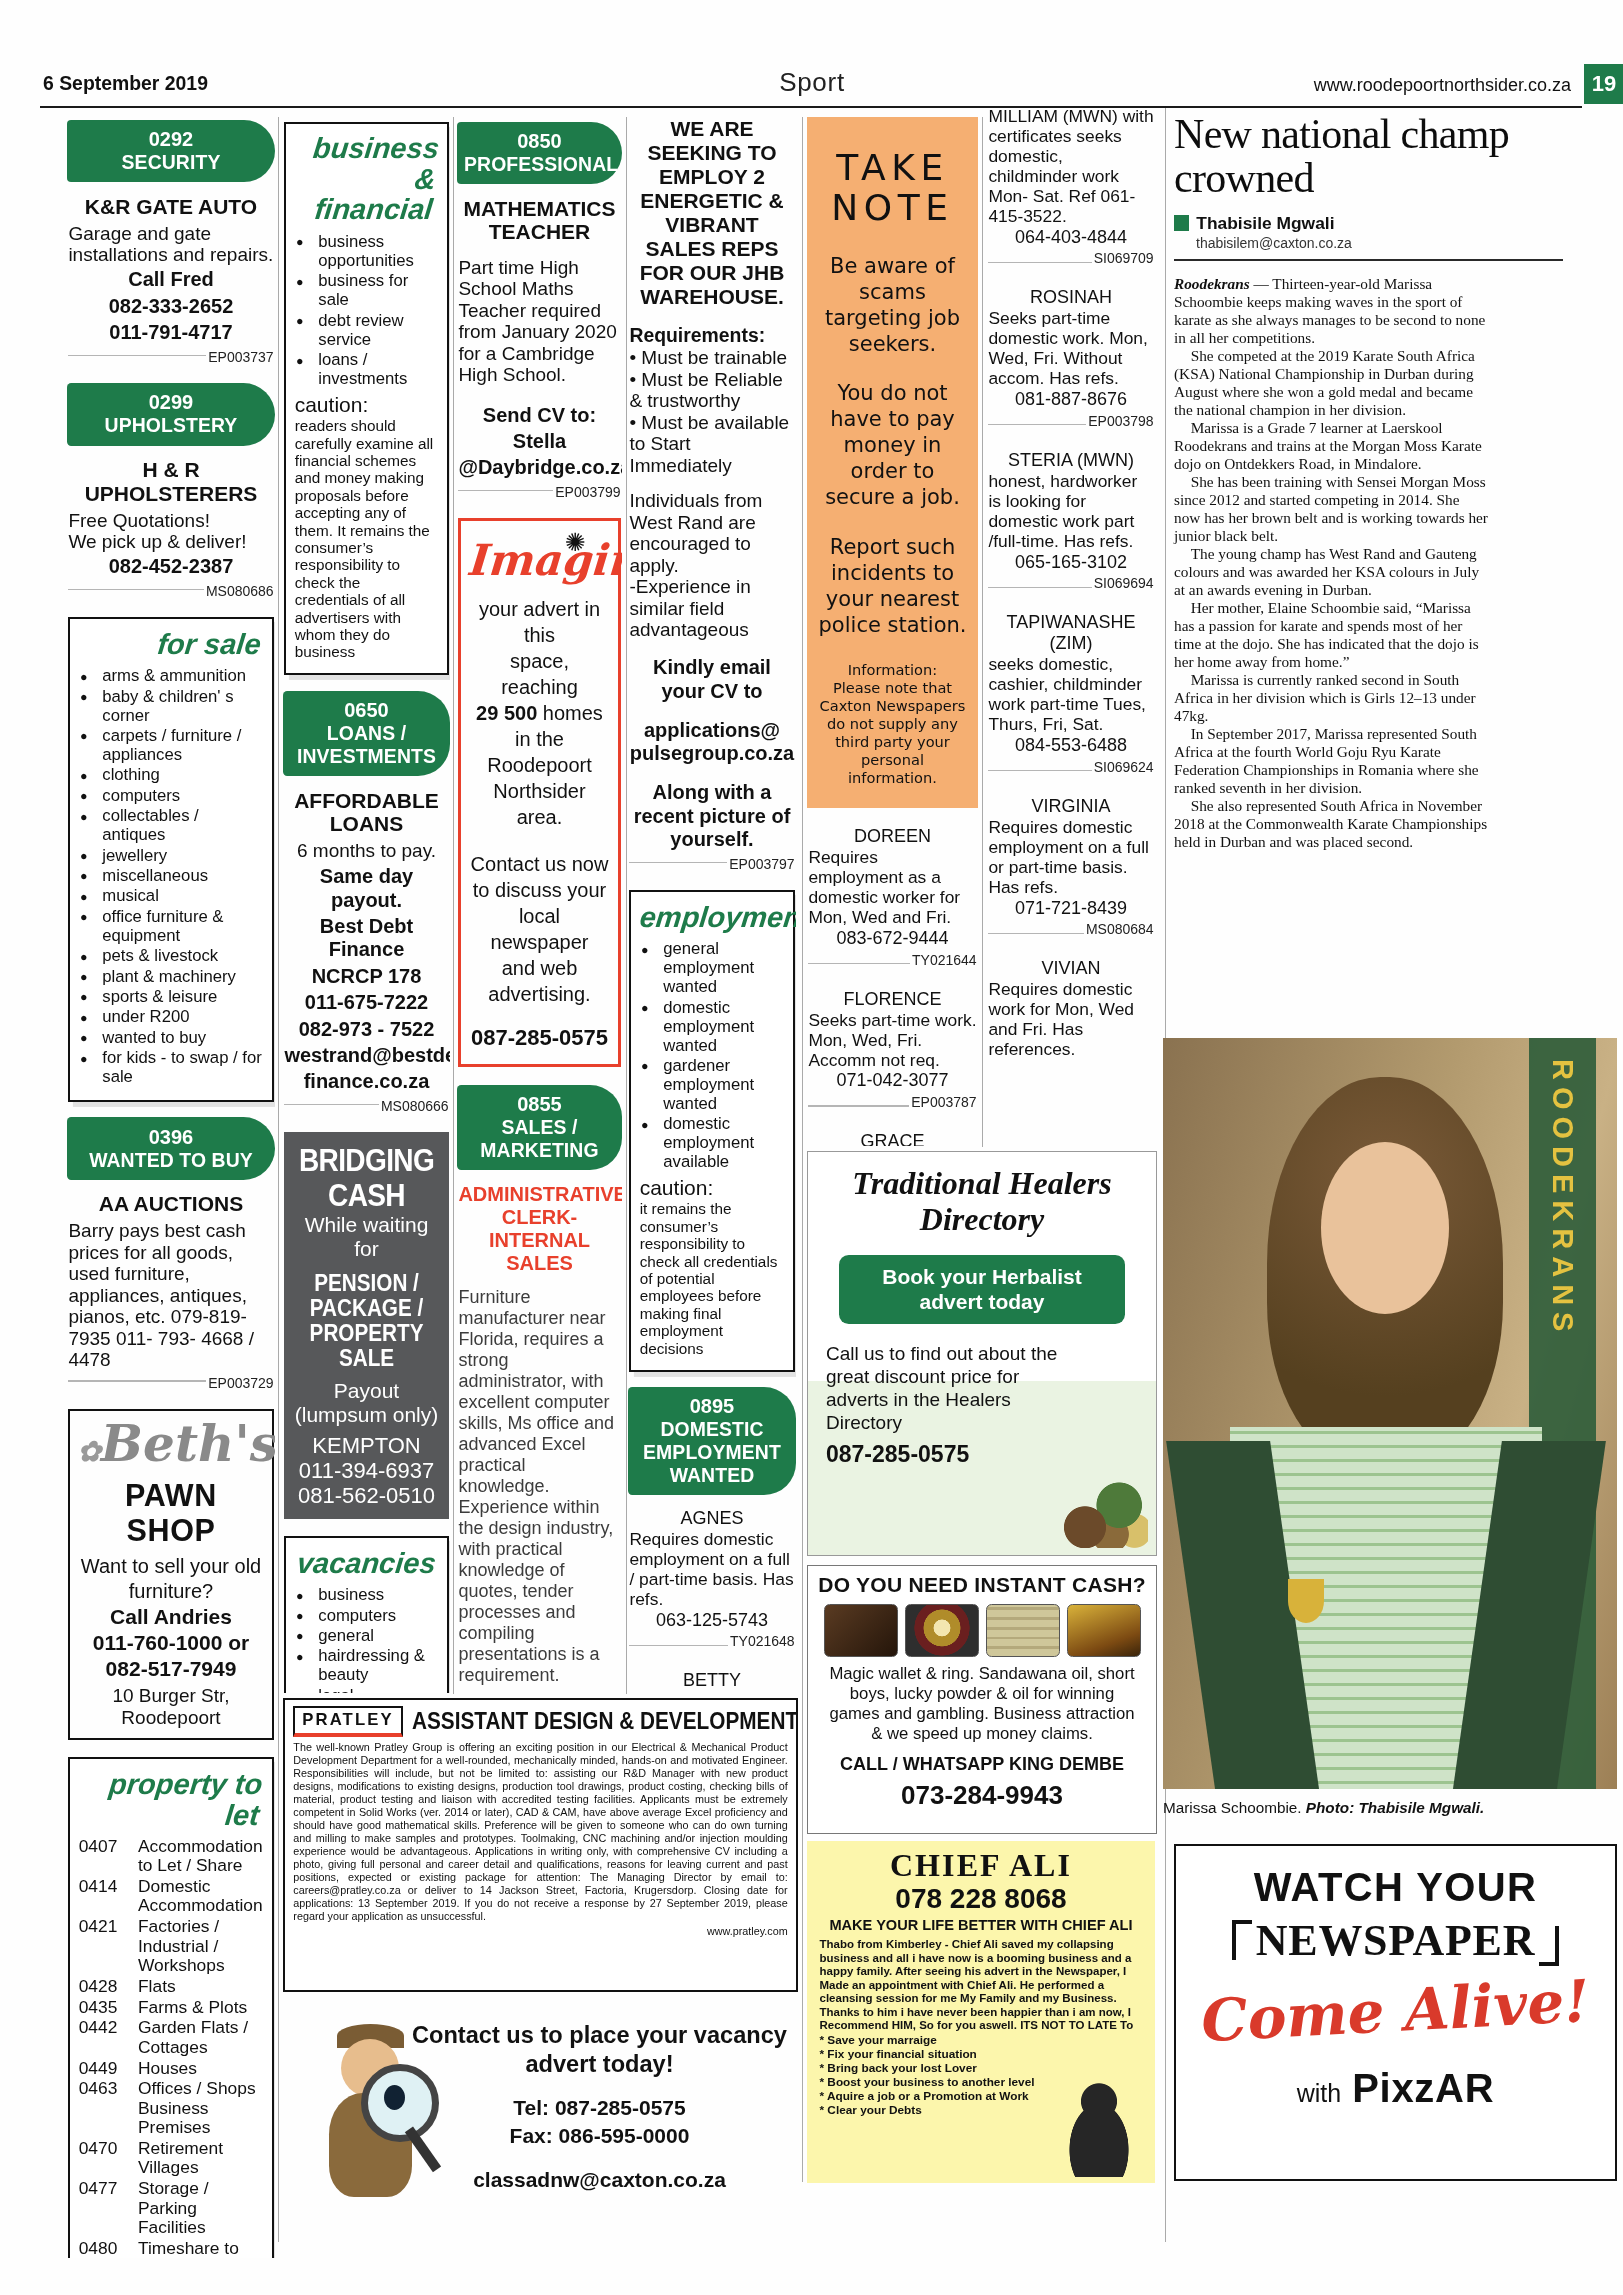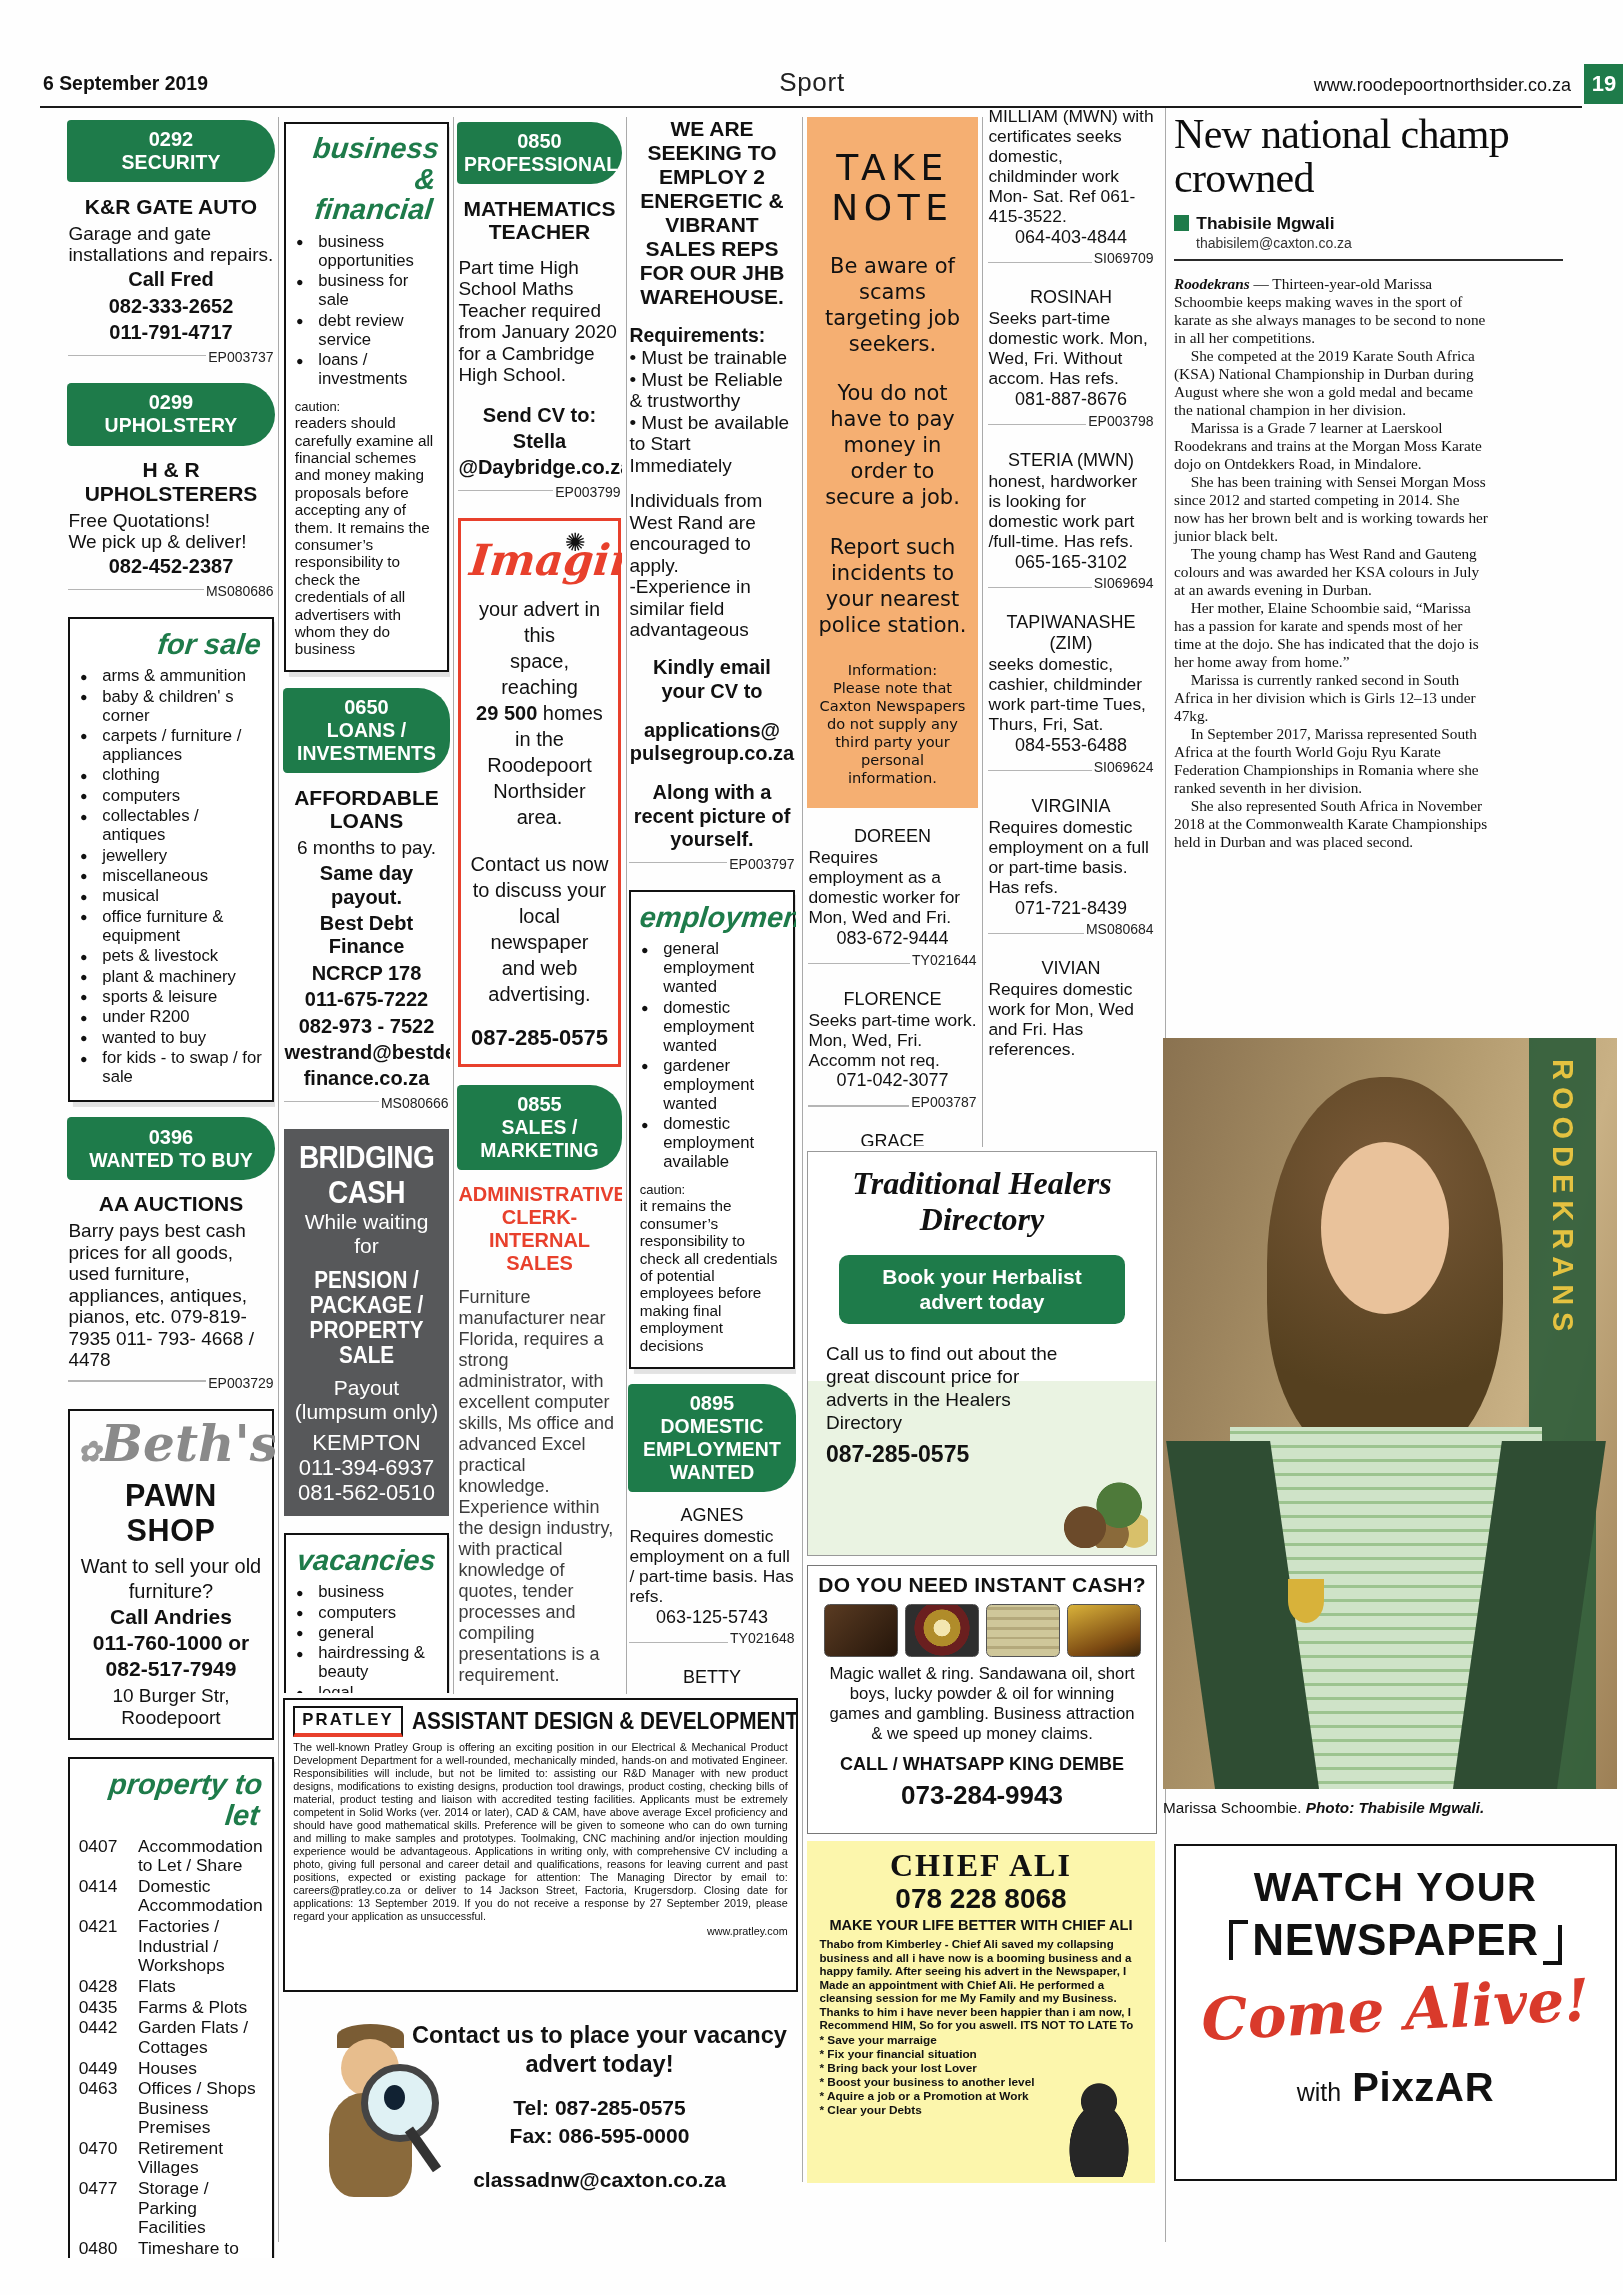--- a/index.html
+++ b/index.html
@@ -30,21 +30,21 @@
   .cat{background:var(--green);color:#fff;text-align:center;font-weight:bold;
        border-radius:4.2px 32px 32px 4.2px;padding:8.3px 7px;margin:2.8px 0 12.5px;}
   .cat-code{font-size:20px;line-height:23px;}
   .cat-label{font-size:19.4px;line-height:23px;letter-spacing:0.1px;}
   
   .lbox{border:2.8px solid #111;background:#fff;padding:9.7px 8.3px 12.5px;margin:2.8px 1.4px 15.3px;box-shadow:4.9px 4.9px 0 #e2e2e2;}
   .lbox-h{color:var(--green);font-style:italic;font-weight:bold;text-align:right;
           font-size:29px;line-height:30.5px;padding-right:2.8px;transform:skewX(-6deg);margin-bottom:7px;}
   .blt{position:relative;padding-left:23.6px;font-size:16.7px;line-height:19px;margin:1.4px 0;}
   .blt::before{content:"●";position:absolute;left:1.4px;top:1.4px;font-size:12.5px;}
-  .caution-t{font-size:13px;margin-top:11px;}
+  .caution-t{font-size:21px;margin-top:5px;}
   .caution-b{font-size:15.3px;line-height:17.4px;}
   .pl-item{display:grid;grid-template-columns:51px 1fr;column-gap:8.3px;font-size:17.4px;line-height:19.4px;margin:1.4px 0;}
   
   .ad{margin:0 1.4px 18px;}
   .ad-title{font-weight:bold;text-align:center;font-size:21px;line-height:23.6px;margin-bottom:4.2px;}
   .ad-body{font-size:19px;line-height:21.5px;}
   .ad-contact{font-weight:bold;text-align:center;font-size:20px;line-height:23.6px;margin-top:2.8px;}
   .ref{display:flex;align-items:center;margin-top:4.2px;font-size:14px;color:#222;}
   .ref::before{content:"";flex:1;height:1.4px;background:#b5b5b5;margin:0 2.1px 3.5px 0;}
   
@@ -168,21 +168,21 @@
                        repeating-linear-gradient(90deg,rgba(110,160,100,.45) 0 11px,rgba(60,110,60,.45) 11px 14px);}
   .ph-blz-l{position:absolute;left:28px;top:403px;width:104px;height:354px;background:#2f4d33;transform:skewX(8deg);}
   .ph-blz-r{position:absolute;left:314px;top:403px;width:104px;height:354px;background:#2f4d33;transform:skewX(-8deg);}
   .ph-badge{position:absolute;left:125px;top:541px;width:36px;height:44px;background:#d8b23a;border-radius:0 0 50% 50%;}
   #caption{position:absolute;left:1163px;top:1799px;width:454px;font-size:15.3px;}
   .cap-credit{font-weight:bold;font-style:italic;}
   
   #pixzar{position:absolute;left:1174px;top:1844px;width:443px;height:337px;border:2.1px solid #111;
           box-sizing:border-box;text-align:center;padding-top:19.4px;background:#fff;}
   .px1{font-weight:900;font-size:40px;letter-spacing:1.4px;}
-  .px2{font-weight:900;font-size:44px;letter-spacing:0.7px;display:flex;align-items:center;justify-content:center;gap:4.2px;margin-top:4.2px;}
+  .px2{font-weight:900;font-size:44px;letter-spacing:0.7px;display:flex;align-items:center;justify-content:center;gap:4.2px;margin-top:4.2px;font-family:Liberation Serif, serif;}
   .corner-tl{display:inline-block;width:15.3px;height:36px;border-left:4.2px solid #111;border-top:4.2px solid #111;}
   .corner-br{display:inline-block;width:15.3px;height:36px;border-right:4.2px solid #111;border-bottom:4.2px solid #111;align-self:flex-end;}
   .px3{color:#d93a2b;font-family:"DejaVu Serif",serif;font-style:italic;font-weight:bold;font-size:58px;
        transform:rotate(-3deg);margin-top:11px;}
   .px4{display:flex;align-items:baseline;justify-content:center;gap:11px;margin-top:21px;}
   .px-with{font-size:25px;}
   .px-brand{font-weight:900;font-size:40px;letter-spacing:0.7px;}
 </style>
 </head>
 <body>

